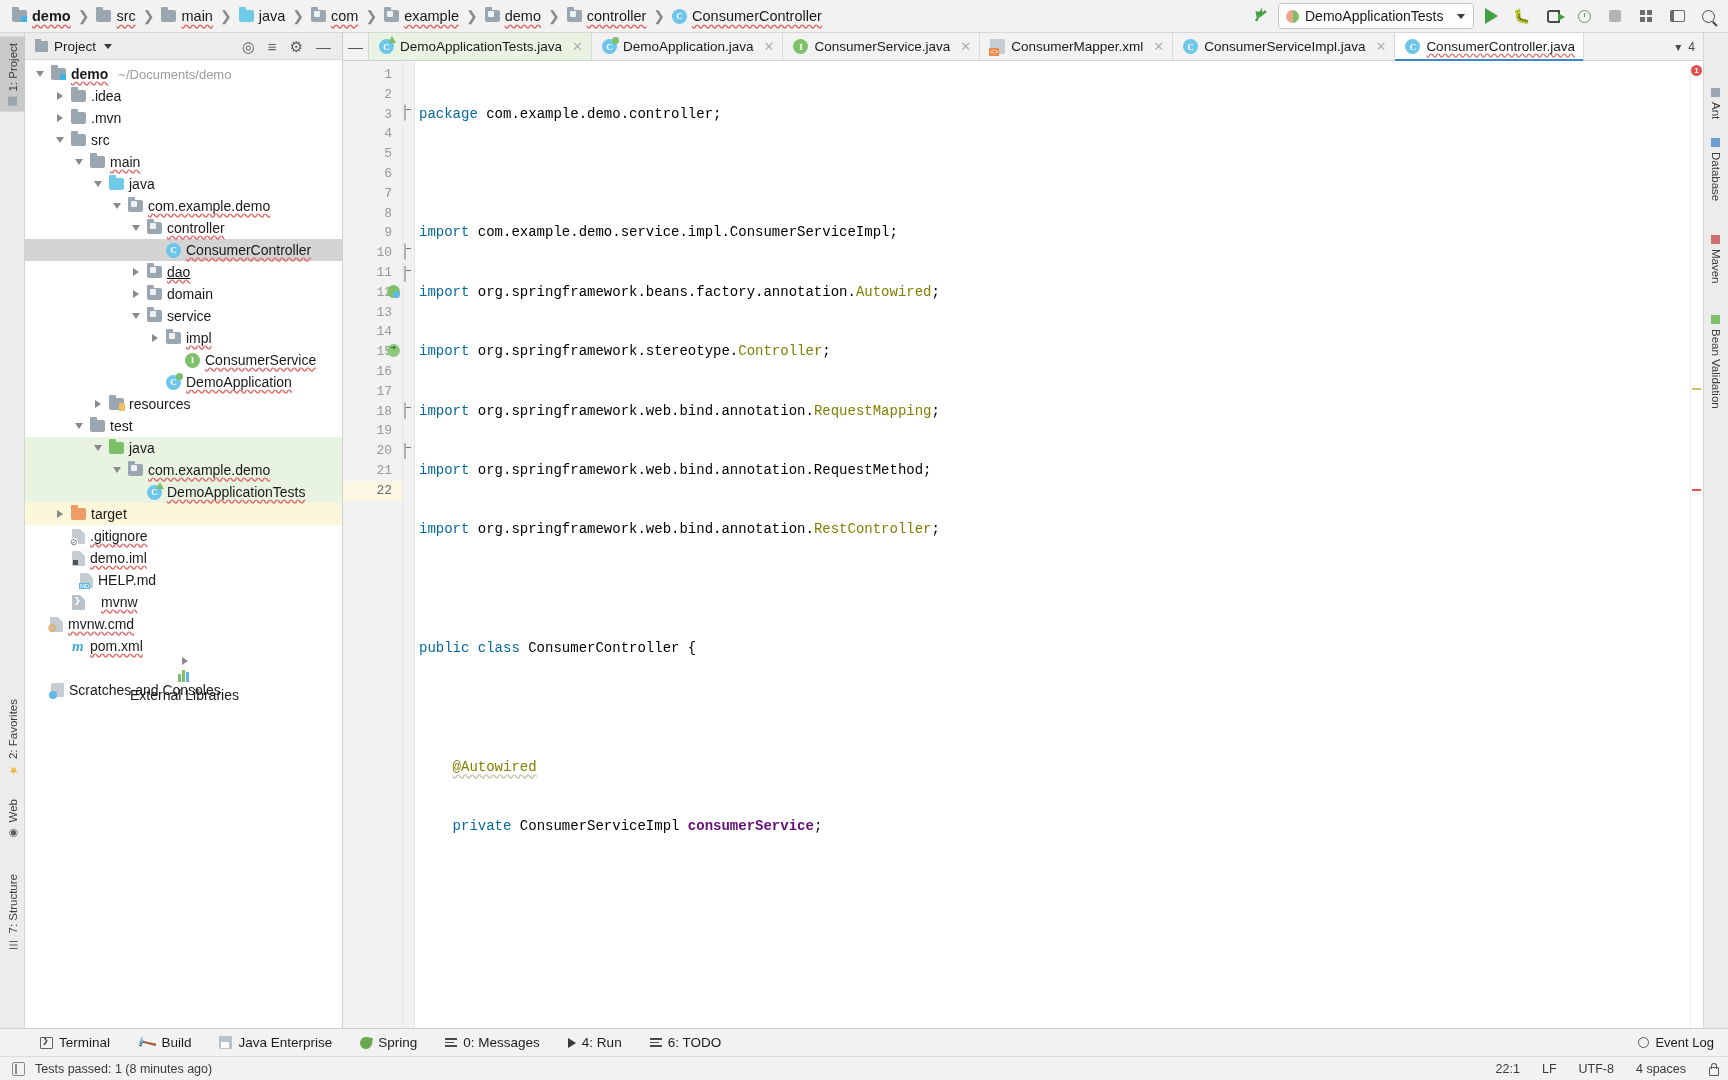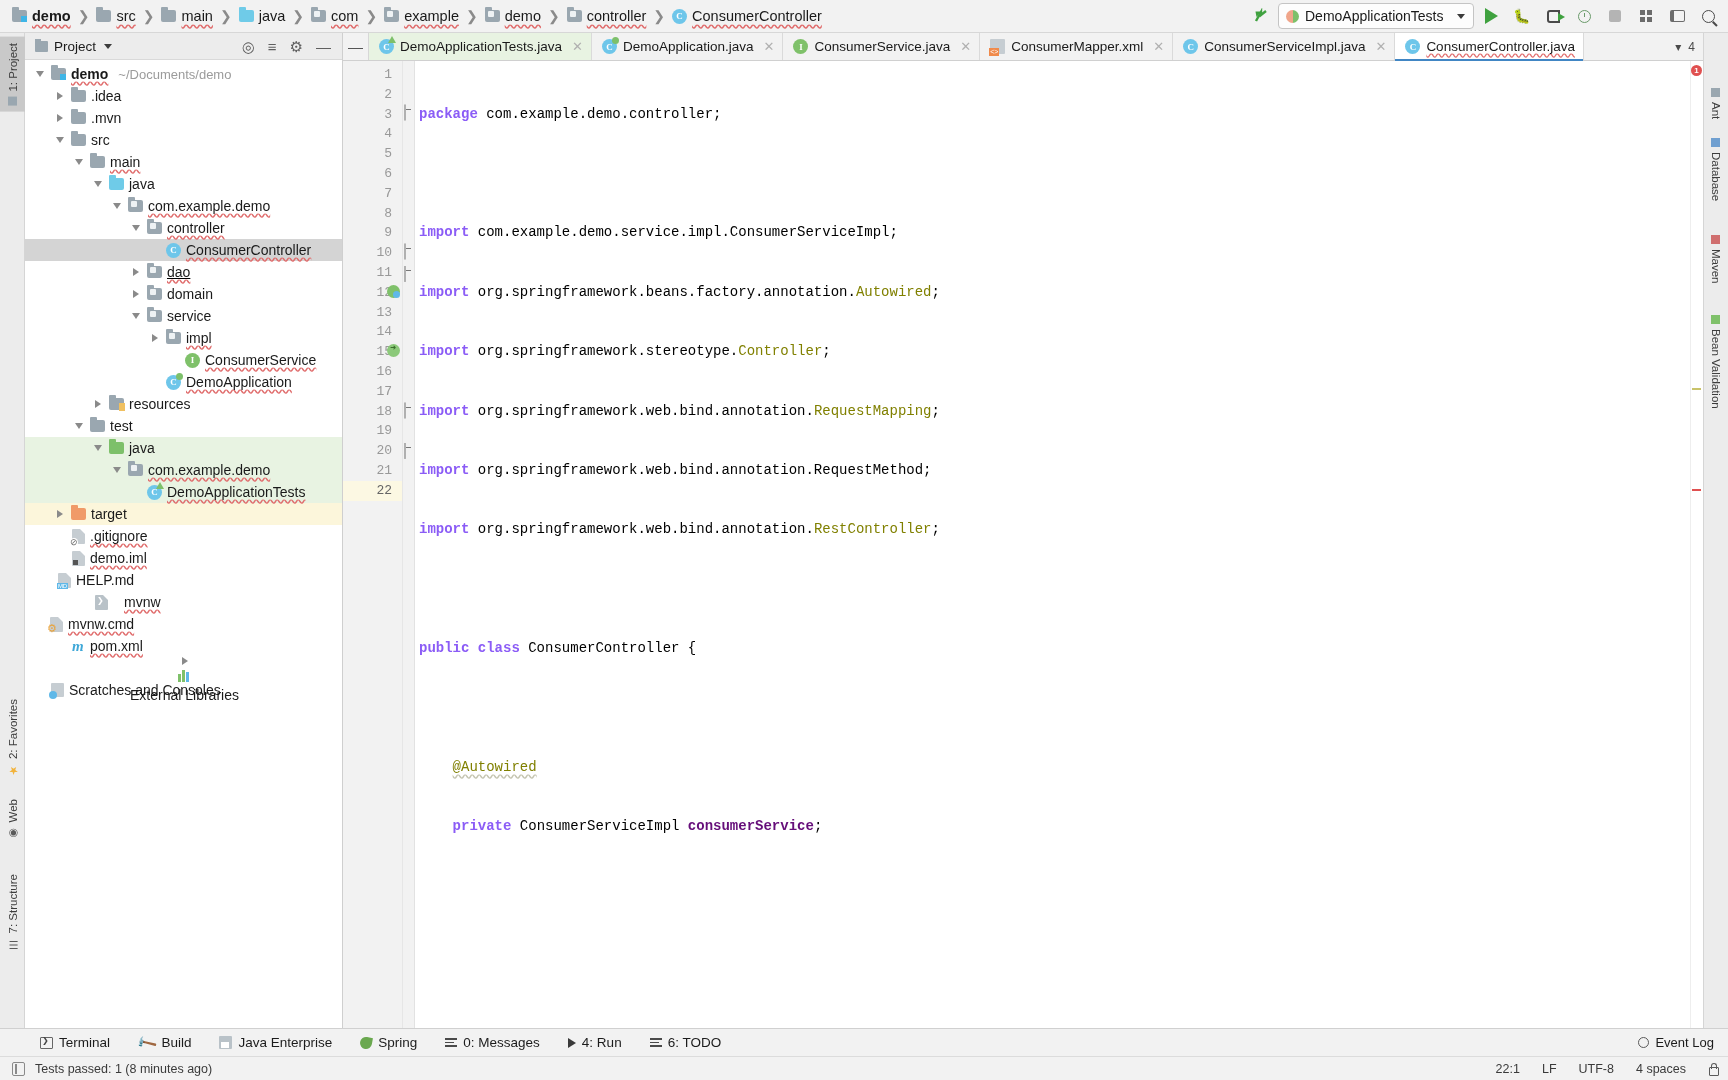--- a/index.html
+++ b/index.html
@@ -190,21 +190,21 @@
   .foldmk .box { width:9px;height:9px;border:1px solid #b0b0b0; border-radius:1px; background:#f7f7f7;}
   .foldmk .box::after{ content:""; position:absolute; left:2px; top:4px; width:5px;height:1px;background:#777; }
   .foldmk.plain .box { border-radius:0 0 4px 4px; border-top:none; }
 
   .code {
     flex:1; position:relative; overflow:hidden; padding-top:4px;
     font-family:"Liberation Mono", monospace; font-size:14px; line-height:19.8px;
     white-space:pre; background:#fff;
   }
   .cl { height:19.8px; padding-left:4px; }
-  .kw { color:#8b5cf6; font-weight:bold; }
+  .kw { color:#0369a1; font-weight:normal; }
   .ann { color:#808000; }
   .ann-wave { color:#808000; text-decoration:underline wavy #c4c4b0; text-decoration-skip-ink:none; text-underline-offset:3px;}
   .cls { color:#808000; }
   .fld { color:#660e7a; font-weight:bold; }
   .plain { color:#000; }
 
   .rgutter {
     width:13px; min-width:13px; background:#fff; border-left:1px solid #eee;
     position:relative;
   }
@@ -574,26 +574,26 @@
         <div class="trow" style="padding-left:47px;">
           <span class="filegen git"></span>
           <span class="tlabel spell">.gitignore</span>
         </div>
 
         <div class="trow" style="padding-left:47px;">
           <span class="filegen iml"></span>
           <span class="tlabel spell">demo.iml</span>
         </div>
 
-        <div class="trow" style="padding-left:33px;">
+        <div class="trow" style="padding-left:55px;">
           <span class="filegen md"></span>
           <span class="tlabel">HELP.md</span>
         </div>
 
-        <div class="trow" style="padding-left:70px;gap:16px;">
+        <div class="trow" style="padding-left:47px;gap:16px;">
           <span class="filegen sh"></span>
           <span class="tlabel spell">mvnw</span>
         </div>
 
         <div class="trow" style="padding-left:25px;">
           <span class="filegen cmd"></span>
           <span class="tlabel spell">mvnw.cmd</span>
         </div>
 
         <div class="trow" style="padding-left:47px;">

